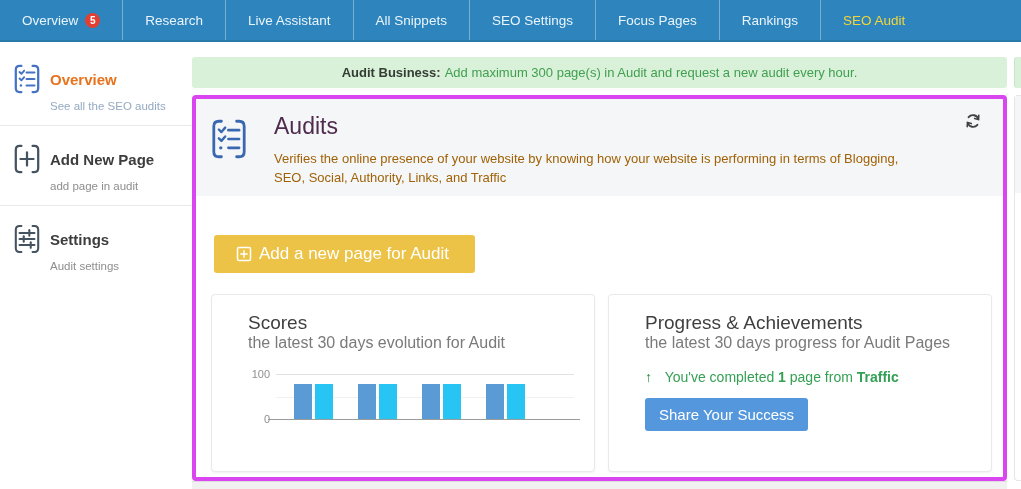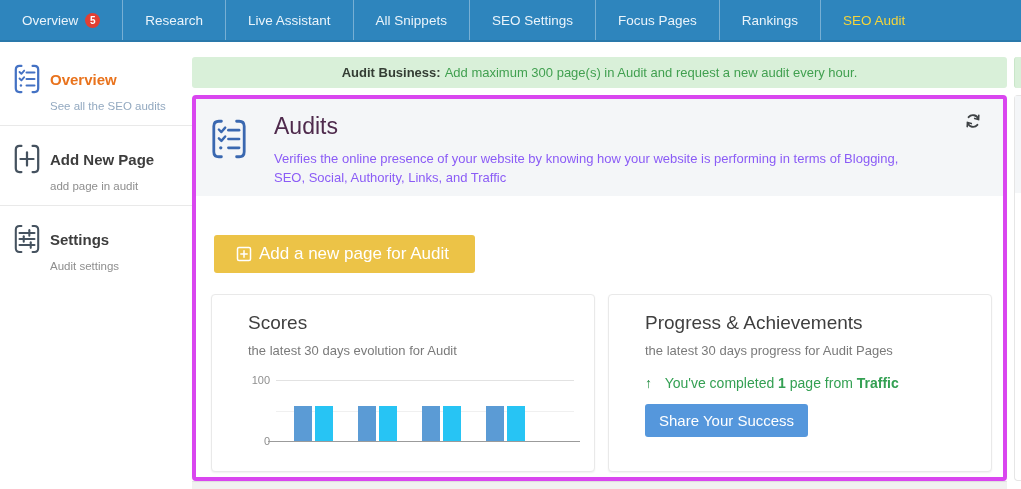--- a/index.html
+++ b/index.html
@@ -37,21 +37,21 @@
   .banner b { color:#343d34; margin-right:4px; }
   .banner span.msg { color:#41a050; }
 
   
   .card { margin-top:7px; background:#fff; border:4px solid #d946ef; border-radius:4px;
     height:386px; position:relative; overflow:hidden;
     box-shadow:0 1px 2px rgba(0,0,0,.04); }
   .card-head { height:97px; background:#f4f6f8; display:flex; padding:14px 18px 0 14px; }
   .audits-icon { width:38px; height:46px; margin:3px 26px 0 0; color:#3a68b0; flex:0 0 auto; }
   .card-title { font-size:23px; color:#4f2b4d; font-weight:normal; }
-  .card-desc { font-size:13px; color:#8b5cf6; margin-top:10px; line-height:1.45;
+  .card-desc { font-size:13px; color:#a16207; margin-top:10px; line-height:1.45;
     max-width:650px; }
   .refresh-btn { position:absolute; top:13px; right:21px; width:18px; height:18px;
     color:#3f4346; cursor:pointer; background:none; border:none; padding:0; }
 
   
   .actions { display:flex; justify-content:space-between; align-items:flex-start;
     padding:0 17px 0 18px; margin-top:39px; }
   .add-page-btn { background:#ecc347; border:none; color:#fff; font-size:17px;
     padding:9px 26px 9px 22px; border-radius:3px; cursor:pointer; display:flex;
     align-items:center; font-family:inherit; }
@@ -60,25 +60,25 @@
   .date-line { font-size:13px; color:#4f4f4f; }
   .date-line .date-val { color:#e8425c; }
   .request-btn { margin-top:7px; background:#f26c1d; border:none; color:#fff;
     font-size:13px; padding:6px 10px; border-radius:3px; cursor:pointer; font-family:inherit; }
 
   
   .panels { display:flex; gap:13px; padding:0 11px 0 15px; margin-top:21px; }
   .panel { flex:1; background:#fff; border:1px solid #e9e9e9; border-radius:4px;
     box-shadow:0 1px 2px rgba(0,0,0,.06); height:178px; padding:17px 18px 0 36px; }
   .panel-title { font-size:19px; color:#3f3f3f; font-weight:normal; }
-  .panel-sub { font-size:13px; color:#7a7a7a; margin-top:9px; }
+  .panel-sub { font-size:16px; color:#7a7a7a; }
 
   
   .chart-wrap { position:relative; margin:22px 0 0 28px; width:298px; }
-  .chart { position:relative; height:62px; }
+  .chart { position:relative; height:46px; }
   .gl-100 { position:absolute; top:0; left:0; right:0; border-top:1px solid #e2e2e2; }
   .gl-50  { position:absolute; top:50%; left:0; right:0; border-top:1px solid #f0f0f0; }
   .gl-0   { position:absolute; bottom:0; left:-8px; right:-6px; border-top:1px solid #9b9b9b; }
   .ytick { position:absolute; font-size:11px; color:#8f8f8f; width:26px; text-align:right; left:-32px; }
   .ytick.t100 { top:-6px; }
   .ytick.t0 { bottom:-5px; }
   .bar-groups { position:absolute; left:18px; right:0; bottom:1px; display:flex;
     gap:25px; align-items:flex-end; height:49px; }
   .bar-group { display:flex; gap:3px; align-items:flex-end; height:100%; }
   .bar { width:18px; }

